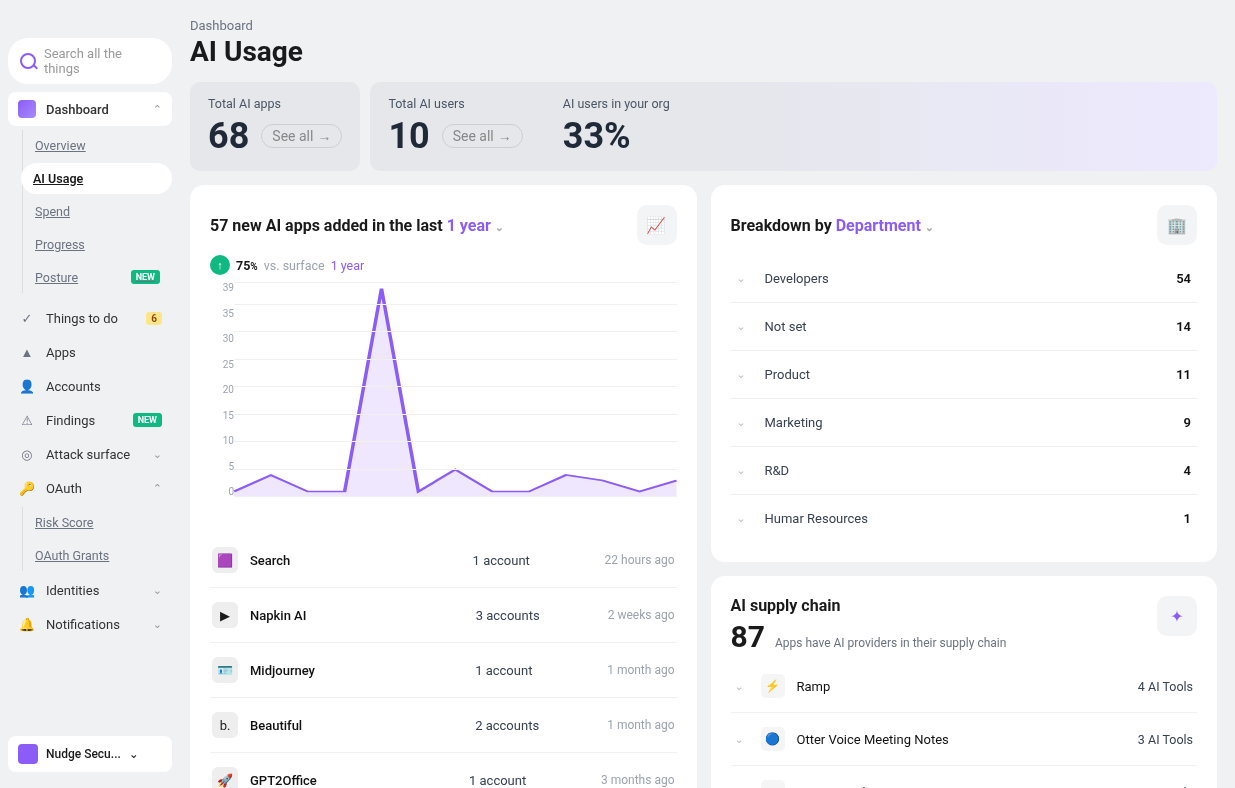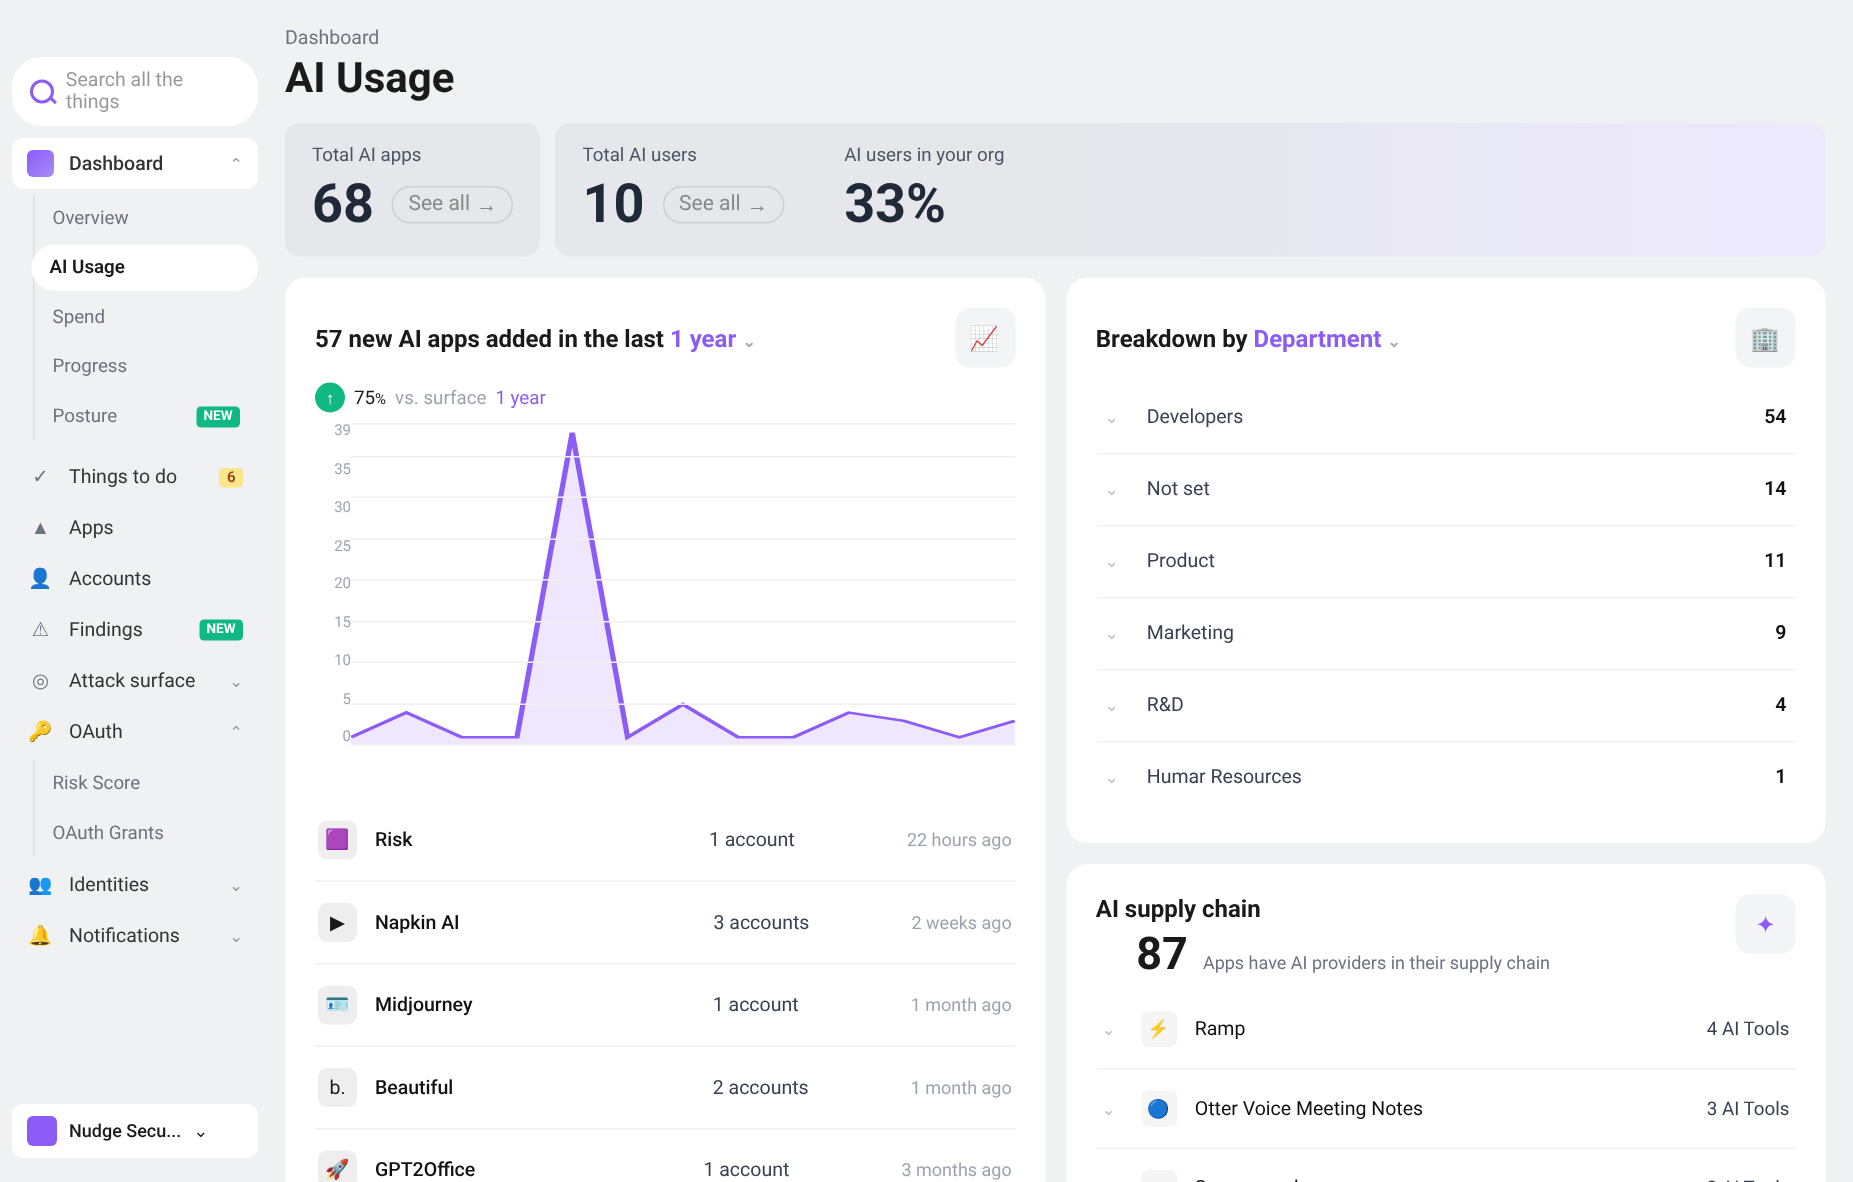--- a/index.html
+++ b/index.html
@@ -56,24 +56,25 @@
   margin-left: 14px;
   border-left: 1px solid #ddd;
   padding-left: 0;
 }
 .submenu-item {
   padding: 8px 12px;
   font-size: 12.5px;
   color: #6b7280;
   cursor: pointer;
   display: flex;
-  align-items: flex-end;
+  align-items: flex-start;
   gap: 6px;
   border-radius: 8px;
   margin: 2px 0;
+  text-decoration: underline;
 }
 .submenu-item.active {
   background: #fff;
   color: #1a1a1a;
   font-weight: 600;
   border-radius: 18px;
   margin-left: -2px;
 }
 .badge-new { background: #10b981; color: #fff; font-size: 9px; font-weight: 700; padding: 2px 5px; border-radius: 3px; margin-left: auto; }
 .badge-count { background: #fde68a; color: #92400e; font-size: 10px; font-weight: 600; padding: 1px 5px; border-radius: 3px; margin-left: auto; }
@@ -139,21 +140,21 @@
 .card-title { font-size: 16px; font-weight: 700; }
 .purple { color: #8b5cf6; }
 .chev-sm { font-size: 11px; color: #aaa; }
 .icon-btn {
   width: 40px; height: 40px; border-radius: 10px; background: #f3f4f6;
   display: inline-flex; align-items: center; justify-content: center;
 }
 
 .delta-row { display: flex; align-items: center; gap: 6px; font-size: 12.5px; margin-bottom: 8px; }
 .delta-up { width: 20px; height: 20px; border-radius: 50%; background: #10b981; color: #fff; display: inline-flex; align-items: center; justify-content: center; font-size: 11px; }
-.delta-val { font-weight: 400; }
+.delta-val { font-weight: 700; }
 .delta-vs { color: #9ca3af; }
 
 .chart-area { position: relative; height: 230px; display: flex; }
 .y-axis { width: 24px; display: flex; flex-direction: column; justify-content: space-between; font-size: 10px; color: #9ca3af; text-align: right; padding-bottom: 16px;}
 .y-axis span { line-height: 1; }
 .plot { flex: 1; position: relative; }
 .gridline { position: absolute; left: 0; right: 0; border-top: 1px solid #f0f0f0; }
 .x-axis { display: flex; justify-content: space-between; font-size: 10px; color: #9ca3af; margin-top: 2px; padding-left: 24px;}
 svg.spark { position: absolute; inset: 0 0 16px 0; width: 100%; height: calc(100% - 16px); }
 
@@ -171,21 +172,21 @@
   display: flex; align-items: center; gap: 14px;
   padding: 16px 6px; border-bottom: 1px solid #f1f1f1; font-size: 13px;
 }
 .bd-list .bd-row:last-child { border-bottom: none; }
 .bd-chev { color: #bbb; font-size: 11px; width: 14px; }
 .bd-name { flex: 1; color: #374151; }
 .bd-count { font-weight: 600; color: #111; text-align: right; }
 
 .supply-head { display:flex; justify-content: space-between; align-items: flex-start; }
 .supply-metric { display: flex; align-items: baseline; gap: 10px; margin-top: 4px; margin-bottom: 6px; }
-.supply-num { font-size: 30px; font-weight: 700; margin-left: 27px; }
+.supply-num { font-size: 30px; font-weight: 700; }
 .supply-desc { font-size: 12px; color: #6b7280; }
 .sc-list .sc-row {
   display: flex; align-items: center; gap: 12px;
   padding: 14px 4px; border-bottom: 1px solid #f1f1f1; font-size: 13px;
 }
 .sc-icon { width: 24px; height: 24px; border-radius: 5px; background: #f5f5f5; display: inline-flex; align-items: center; justify-content: center; font-size: 12px; }
 .sc-name { flex: 1; color: #111; }
 .sc-count { color: #374151; font-size: 12.5px; }
 </style>
 </head>
@@ -364,21 +365,21 @@
               <div class="gridline" style="bottom: 153.179px;"></div>
               <div class="gridline" style="bottom: 180.615px;"></div>
               <div class="gridline" style="bottom: 208.051px;"></div>
               <div class="gridline" style="bottom: 230px;"></div>
             </div>
         </div>
 
         <div class="app-list" id="app-list" style="margin-top:20px;">
             <div class="row">
               <span class="app-icon">🟪</span>
-              <span class="app-name">Risk</span>
+              <span class="app-name">Search</span>
               <span class="app-acct">1 account</span>
               <span class="app-time">22 hours ago</span>
             </div>
             <div class="row">
               <span class="app-icon">▶</span>
               <span class="app-name">Napkin AI</span>
               <span class="app-acct">3 accounts</span>
               <span class="app-time">2 weeks ago</span>
             </div>
             <div class="row">

